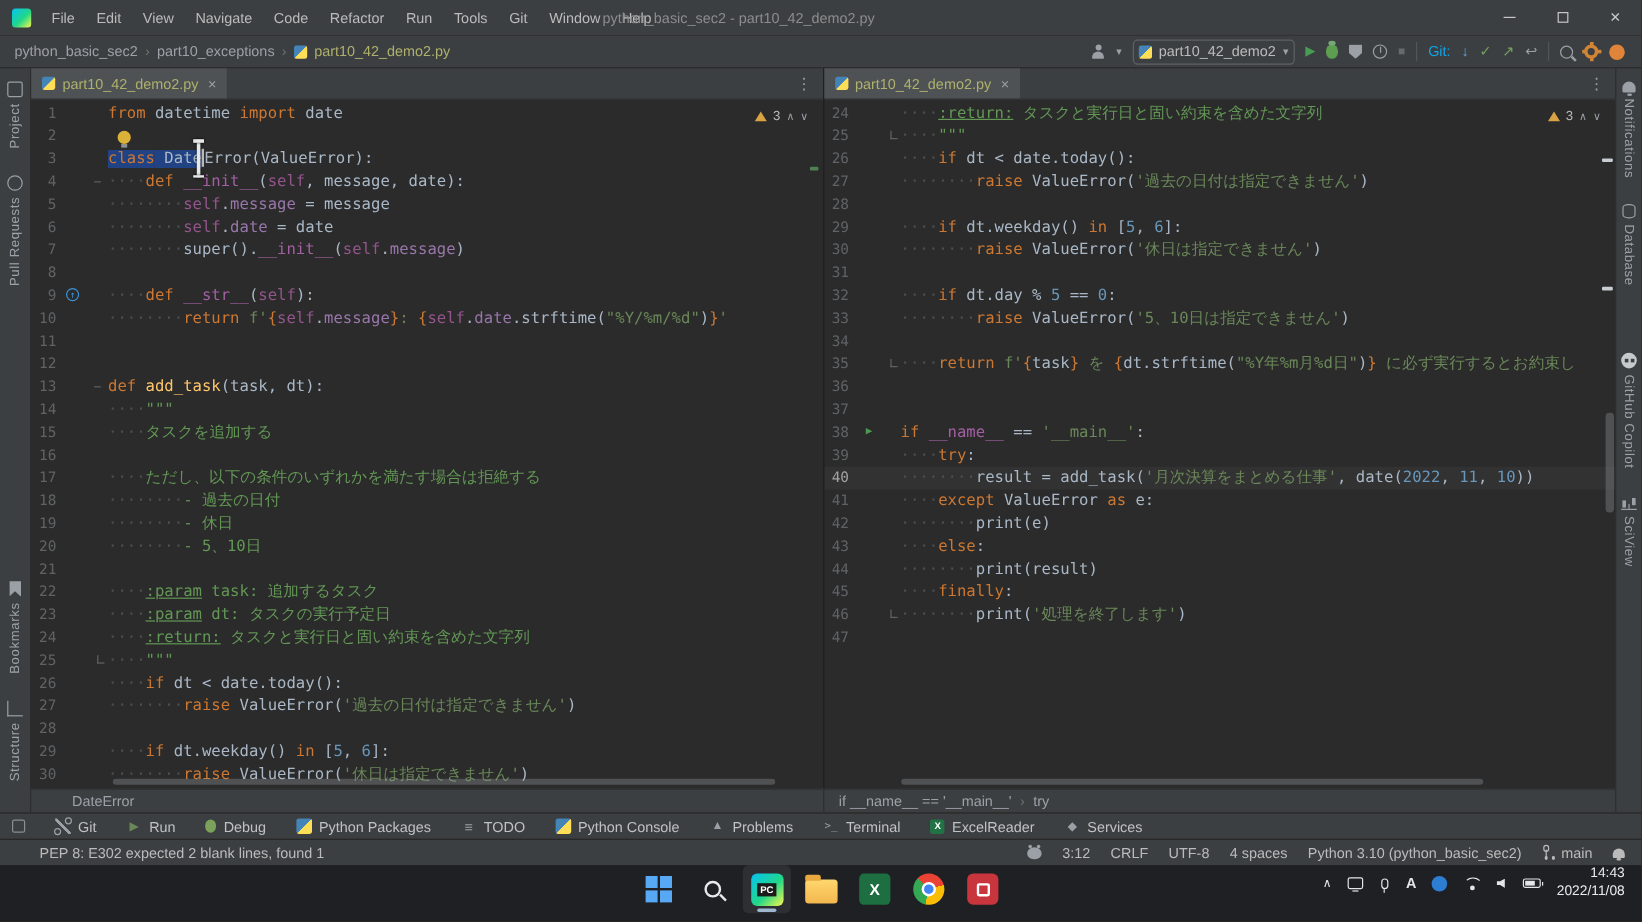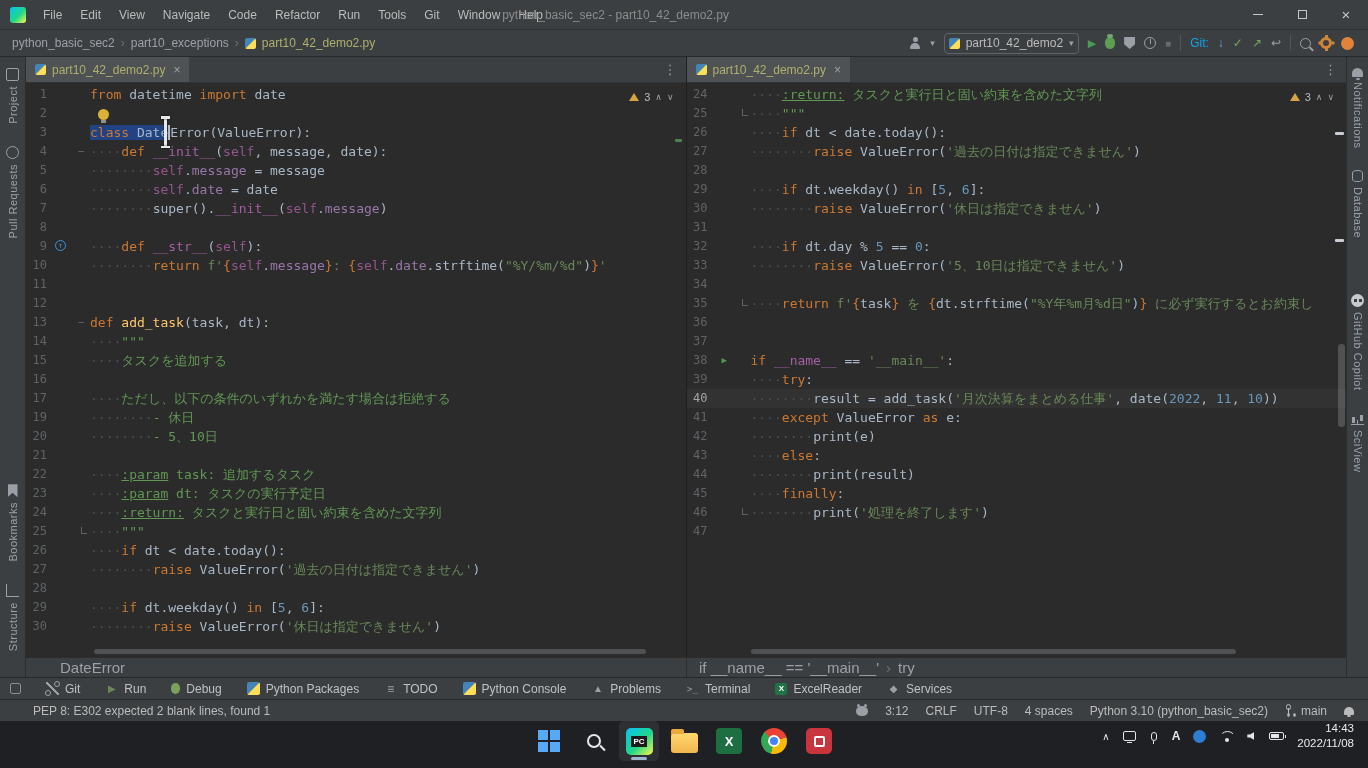--- a/index.html
+++ b/index.html
@@ -121,21 +121,21 @@
   .bulb::after{content:'';position:absolute;left:3px;top:11px;width:5px;height:2.5px;background:#8f9294}
   .ibeam{position:absolute;left:138px;top:33px;width:2.5px;height:32px;background:#e6e8ea;box-shadow:0 0 2px rgba(0,0,0,.85)}
   .ibeam::before,.ibeam::after{content:'';position:absolute;left:-3px;width:8.5px;height:2.5px;background:#e6e8ea;box-shadow:0 0 2px rgba(0,0,0,.85)}
   .ibeam::before{top:0}.ibeam::after{bottom:0}
   .hsb{position:absolute;bottom:3px;height:5px;border-radius:3px;background:rgba(164,170,172,.30)}
   .vsb{position:absolute;right:1px;width:7px;border-radius:3px;background:rgba(164,170,172,.30)}
   .smark{position:absolute;height:3px;border-radius:1px}
 
   
   .crumbbar{height:20px;background:#3c3f41;border-top:1px solid #2d2d2d;flex:none;display:flex;
-    font-size:15px;color:#9da0a8;align-items:center}
+    font-size:12px;color:#9da0a8;align-items:center}
   .crumb-half{width:50%;display:flex;align-items:center;gap:7px;overflow:hidden;white-space:nowrap}
   .crumb-half.l{padding-left:34px}
   .crumb-half.r{padding-left:12px;border-left:1px solid #2d2d2d;height:100%}
 
   
   .toolbar{height:22px;background:#3c3f41;border-top:1px solid #282828;flex:none;display:flex;
     align-items:center;font-size:12px;color:#bfc1c3;padding-left:10px;gap:25px}
   .titem{display:flex;align-items:center;gap:6px;cursor:default}
   .tic{display:inline-flex;align-items:center;justify-content:center;width:13px;height:13px;flex:none;position:relative}
   .tic-sw{width:11px;height:11px;border:1.5px solid #8a8e91;border-radius:2px}
@@ -316,20 +316,21 @@
                 <div class="line"><span class="lnum">8</span><span class="gicons"></span><span class="codeln"></span></div>
                 <div class="line"><span class="lnum">9</span><span class="gicons"><span class="g-override">↑</span></span><span class="codeln"><span class="tk w">····</span><span class="tk k">def</span><span class="tk d"> </span><span class="tk m">__str__</span><span class="tk d">(</span><span class="tk se">self</span><span class="tk d">):</span></span></div>
                 <div class="line"><span class="lnum">10</span><span class="gicons"></span><span class="codeln"><span class="tk w">········</span><span class="tk k">return</span><span class="tk d"> </span><span class="tk s">f'</span><span class="tk k">{</span><span class="tk se">self</span><span class="tk d">.</span><span class="tk at">message</span><span class="tk k">}</span><span class="tk s">: </span><span class="tk k">{</span><span class="tk se">self</span><span class="tk d">.</span><span class="tk at">date</span><span class="tk d">.strftime(</span><span class="tk s">"%Y/%m/%d"</span><span class="tk d">)</span><span class="tk k">}</span><span class="tk s">'</span></span></div>
                 <div class="line"><span class="lnum">11</span><span class="gicons"></span><span class="codeln"></span></div>
                 <div class="line"><span class="lnum">12</span><span class="gicons"></span><span class="codeln"></span></div>
                 <div class="line"><span class="lnum">13</span><span class="gicons"><span class="g-fold">−</span></span><span class="codeln"><span class="tk k">def</span><span class="tk d"> </span><span class="tk f">add_task</span><span class="tk d">(task, dt):</span></span></div>
                 <div class="line"><span class="lnum">14</span><span class="gicons"></span><span class="codeln"><span class="tk w">····</span><span class="tk c">"""</span></span></div>
                 <div class="line"><span class="lnum">15</span><span class="gicons"></span><span class="codeln"><span class="tk w">····</span><span class="tk c">タスクを追加する</span></span></div>
                 <div class="line"><span class="lnum">16</span><span class="gicons"></span><span class="codeln"></span></div>
                 <div class="line"><span class="lnum">17</span><span class="gicons"></span><span class="codeln"><span class="tk w">····</span><span class="tk c">ただし、以下の条件のいずれかを満たす場合は拒絶する</span></span></div>
+                <div class="line"><span class="lnum">18</span><span class="gicons"></span><span class="codeln"><span class="tk w">········</span><span class="tk c">- 過去の日付</span></span></div>
                 <div class="line"><span class="lnum">19</span><span class="gicons"></span><span class="codeln"><span class="tk w">········</span><span class="tk c">- 休日</span></span></div>
                 <div class="line"><span class="lnum">20</span><span class="gicons"></span><span class="codeln"><span class="tk w">········</span><span class="tk c">- 5、10日</span></span></div>
                 <div class="line"><span class="lnum">21</span><span class="gicons"></span><span class="codeln"></span></div>
                 <div class="line"><span class="lnum">22</span><span class="gicons"></span><span class="codeln"><span class="tk w">····</span><span class="tk tg">:param</span><span class="tk c"> task: 追加するタスク</span></span></div>
                 <div class="line"><span class="lnum">23</span><span class="gicons"></span><span class="codeln"><span class="tk w">····</span><span class="tk tg">:param</span><span class="tk c"> dt: タスクの実行予定日</span></span></div>
                 <div class="line"><span class="lnum">24</span><span class="gicons"></span><span class="codeln"><span class="tk w">····</span><span class="tk tg">:return:</span><span class="tk c"> タスクと実行日と固い約束を含めた文字列</span></span></div>
                 <div class="line"><span class="lnum">25</span><span class="gicons"><span class="g-foldend"></span></span><span class="codeln"><span class="tk w">····</span><span class="tk c">"""</span></span></div>
                 <div class="line"><span class="lnum">26</span><span class="gicons"></span><span class="codeln"><span class="tk w">····</span><span class="tk k">if</span><span class="tk d"> dt &lt; date.today():</span></span></div>
                 <div class="line"><span class="lnum">27</span><span class="gicons"></span><span class="codeln"><span class="tk w">········</span><span class="tk k">raise</span><span class="tk d"> ValueError(</span><span class="tk s">'過去の日付は指定できません'</span><span class="tk d">)</span></span></div>
                 <div class="line"><span class="lnum">28</span><span class="gicons"></span><span class="codeln"></span></div>

